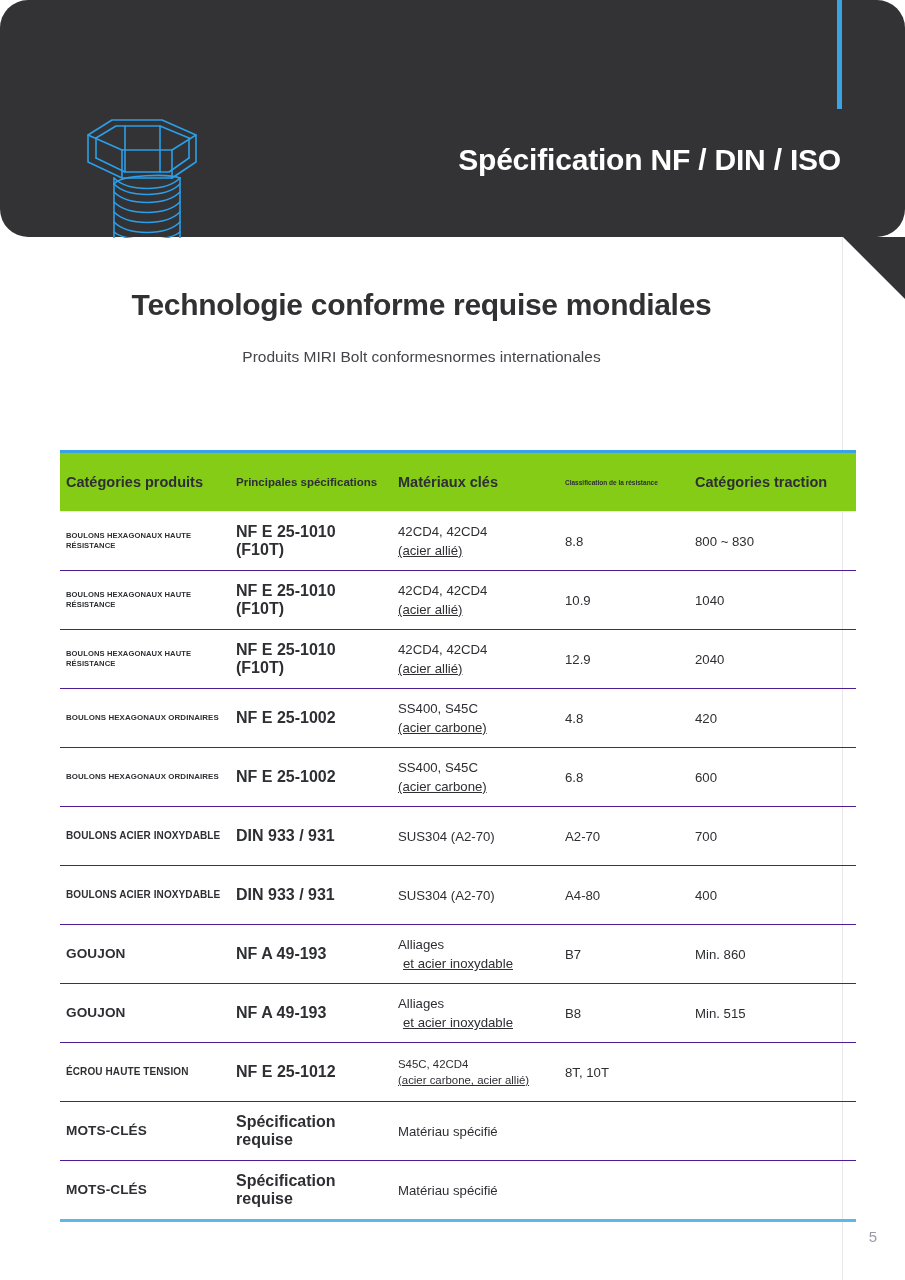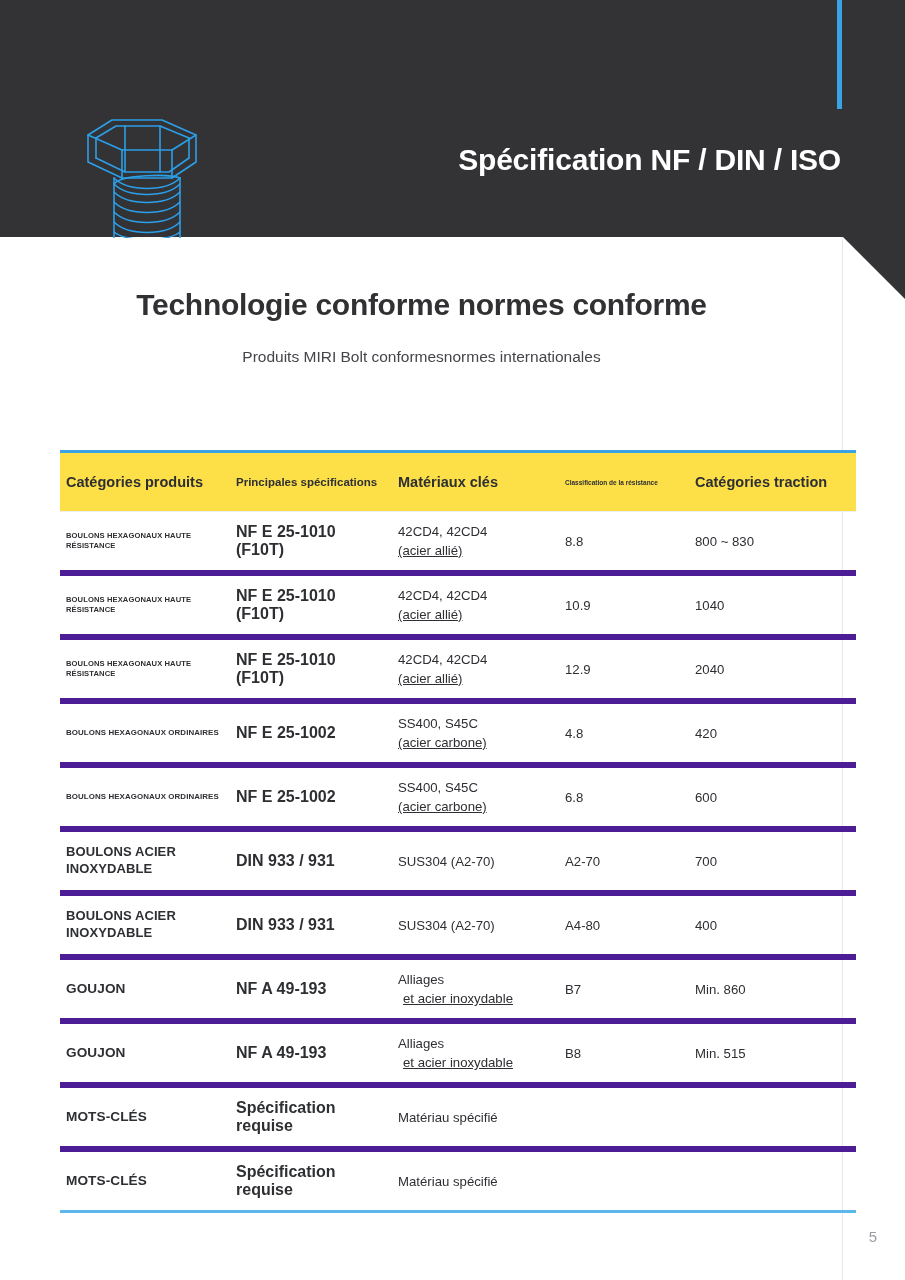--- a/index.html
+++ b/index.html
@@ -16,20 +16,21 @@
     -webkit-font-smoothing: antialiased;
   }
 
   
   #header-band {
     position: absolute;
     left: 0; top: 0;
     width: 905px;
     height: 237px;
     background: #333335;
+    border-radius: 28px;
   }
   #accent-line-top {
     position: absolute;
     left: 837px; top: 0;
     width: 5px; height: 109px;
     background: #3aa3e3;
   }
   #bolt-icon {
     position: absolute;
     left: 50px; top: 108px;
@@ -94,57 +95,57 @@
   
   #spec-table {
     position: absolute;
     left: 60px;
     top: 450px;
     width: 736px;
     border-collapse: collapse;
     table-layout: fixed;
   }
   #spec-table thead tr {
-    background: #fde047;
+    background: #84cc16;
   }
   #spec-table thead th {
     border-top: 3px solid #3aa3e3;
     border-bottom: 1px solid #eceef1;
     text-align: left;
     vertical-align: middle;
     padding: 14px 6px 14px 6px;
     color: #2e2f33;
     font-weight: bold;
     height: 30px;
   }
   th.c-cat   { width: 158px; font-size: 14.5px; padding-left: 9px; }
   th.c-spec  { width: 150px; font-size: 11.5px; }
   th.c-mat   { width: 155px; font-size: 14.5px; }
   th.c-class { width: 118px; font-size: 6.5px; font-weight: bold; }
   th.c-res   { width: 155px; font-size: 14.5px; }
 
   #spec-table tbody td {
-    border-bottom: 6px solid #4c1d95;
+    border-bottom: 1px solid #4c1d95;
     vertical-align: middle;
     padding: 10px 6px;
     color: #2e2f33;
     height: 38px;
   }
   #spec-table tbody tr:last-child td {
     border-bottom: 3px solid #5cb8ea;
   }
   td.cat {
     font-weight: bold;
     letter-spacing: 0.1px;
     line-height: 1.28;
     padding-left: 9px;
   }
   td.cat.sz-xs { font-size: 7.6px; }
   td.cat.sz-sm { font-size: 7.9px; margin-top: 26px; }
-  td.cat.sz-md { font-size: 13px; }
+  td.cat.sz-md { font-size: 10px; }
   td.cat.sz-lg { font-size: 13.6px; margin-top: 24px; }
 
   td.spec { font-size: 16px; font-weight: bold; }
   td.mat  { font-size: 13.2px; line-height: 1.44; }
   td.mat.sz-sm { font-size: 11.4px; }
   td.cls  { font-size: 13.2px; }
   td.res  { font-size: 13.2px; }
 
   .mat-l2 { display: block; text-decoration: underline; }
   .mat-indent { padding-left: 5px; }
@@ -193,21 +194,21 @@
       <path d="M64 76 C 72 66, 120 66, 130 70"></path>
     </svg>
   </div>
 
   <div id="header-title">Spécification NF / DIN / ISO</div>
 </div>
 
 <div id="corner-fold"></div>
 <div id="page-edge-line"></div>
 
-<div id="main-title">Technologie conforme normes conforme</div>
+<div id="main-title">Technologie conforme requise mondiales</div>
 <div id="subtitle">Produits MIRI Bolt conformesnormes internationales</div>
 
 <table id="spec-table">
   <thead>
     <tr>
       <th class="c-cat">Catégories produits</th>
       <th class="c-spec">Principales spécifications</th>
       <th class="c-mat">Matériaux clés</th>
       <th class="c-class">Classification de la résistance</th>
       <th class="c-res">Catégories traction</th>
@@ -271,20 +272,27 @@
         <td class="res">Min. 860</td>
       </tr>
       <tr>
         <td class="cat sz-lg">GOUJON</td>
         <td class="spec">NF A 49-193</td>
         <td class="mat"><span>Alliages</span><span class="mat-l2 mat-indent">et acier inoxydable</span></td>
         <td class="cls">B8</td>
         <td class="res">Min. 515</td>
       </tr>
       <tr>
+        <td class="cat sz-md">ÉCROU HAUTE TENSION</td>
+        <td class="spec">NF E 25-1012</td>
+        <td class="mat sz-sm"><span>S45C, 42CD4</span><span class="mat-l2">(acier carbone, acier allié)</span></td>
+        <td class="cls">8T, 10T</td>
+        <td class="res"></td>
+      </tr>
+      <tr>
         <td class="cat sz-lg">MOTS-CLÉS</td>
         <td class="spec">Spécification requise</td>
         <td class="mat"><span>Matériau spécifié</span></td>
         <td class="cls"></td>
         <td class="res"></td>
       </tr>
       <tr>
         <td class="cat sz-lg">MOTS-CLÉS</td>
         <td class="spec">Spécification requise</td>
         <td class="mat"><span>Matériau spécifié</span></td>

